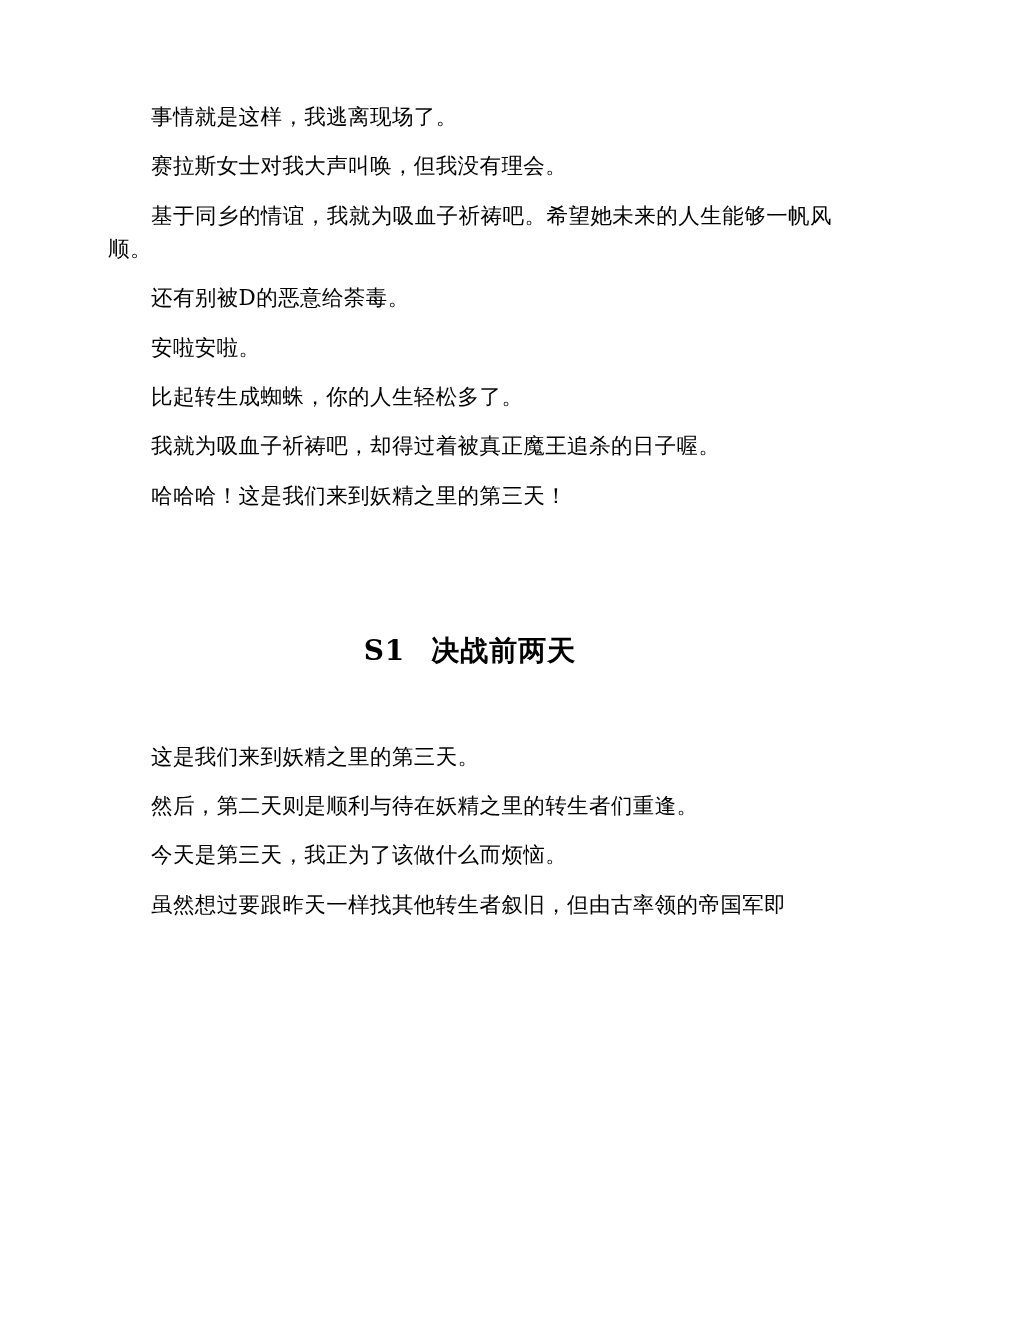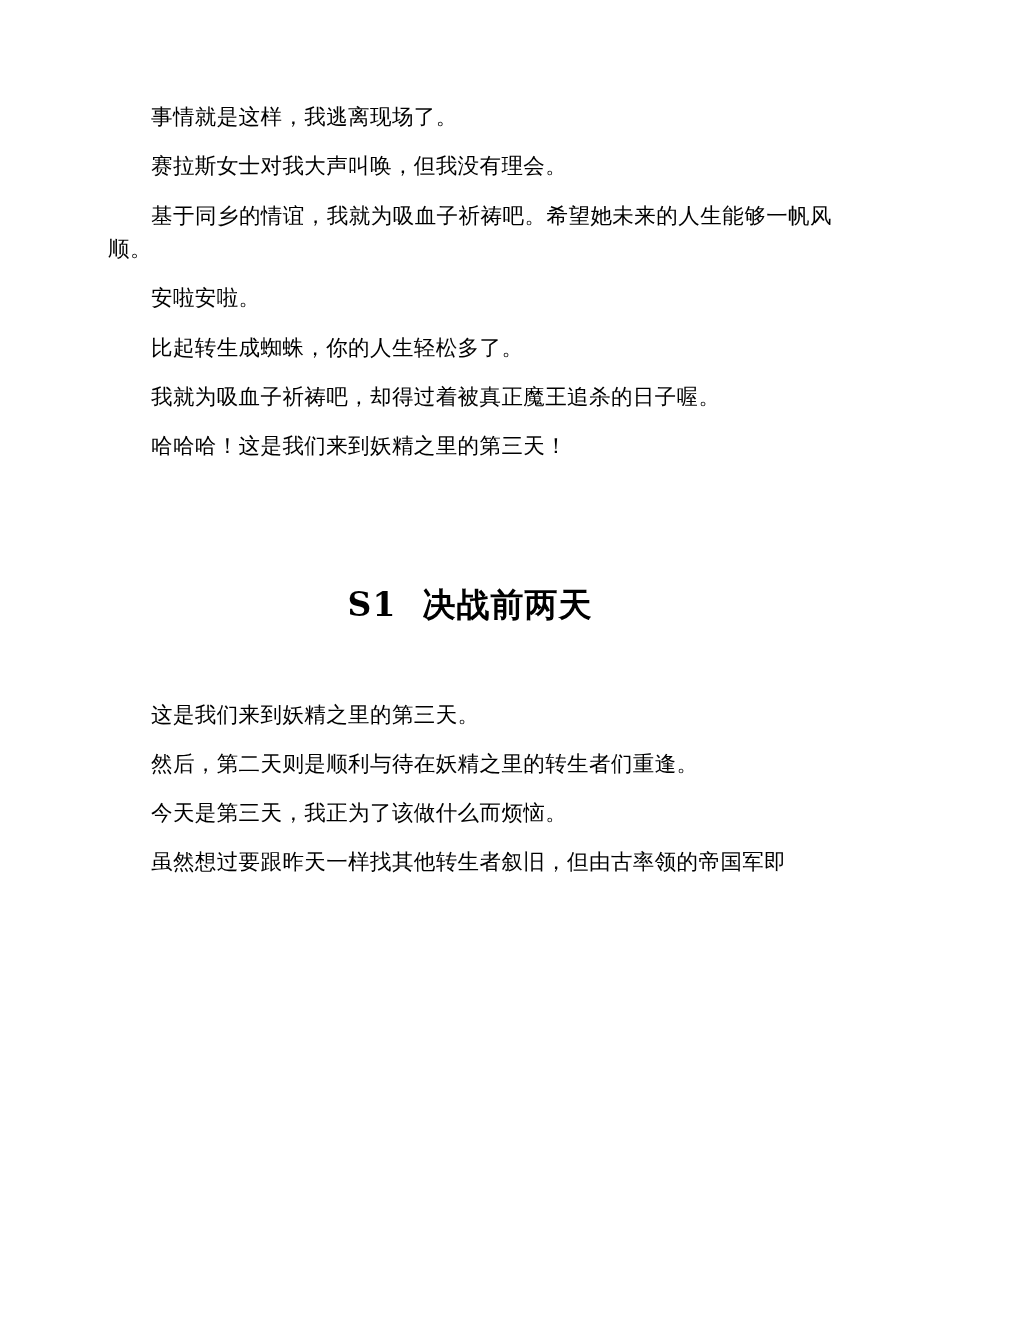--- a/index.html
+++ b/index.html
@@ -27,21 +27,21 @@
     text-align: justify;
     text-indent: 2em;
     margin: 0 0 17px 0;
     letter-spacing: 0.4px;
   }
   .chapter-gap {
     height: 104px;
   }
   .chapter-heading {
     text-align: center;
-    font-size: 33px;
+    font-size: 28px;
     font-weight: bold;
     letter-spacing: 1px;
     margin: 0;
     padding: 0;
   }
   .chapter-heading .chapter-num {
     margin-right: 26px;
   }
   .after-heading-gap {
     height: 70px;
@@ -52,20 +52,21 @@
 </style>
 </head>
 <body>
 
 <div class="page">
 
   <div class="section-body">
     <p class="para">事情就是这样，我逃离现场了。</p>
     <p class="para">赛拉斯女士对我大声叫唤，但我没有理会。</p>
     <p class="para">基于同乡的情谊，我就为吸血子祈祷吧。希望她未来的人生能够一帆风顺。</p>
+    <p class="para">还有别被D的恶意给荼毒。</p>
     <p class="para">安啦安啦。</p>
     <p class="para">比起转生成蜘蛛，你的人生轻松多了。</p>
     <p class="para">我就为吸血子祈祷吧，却得过着被真正魔王追杀的日子喔。</p>
     <p class="para">哈哈哈！这是我们来到妖精之里的第三天！</p>
   </div>
 
   <div class="chapter-gap"></div>
 
   <h1 class="chapter-heading">
     <span class="chapter-num">S1</span><span>决战前两天</span>

